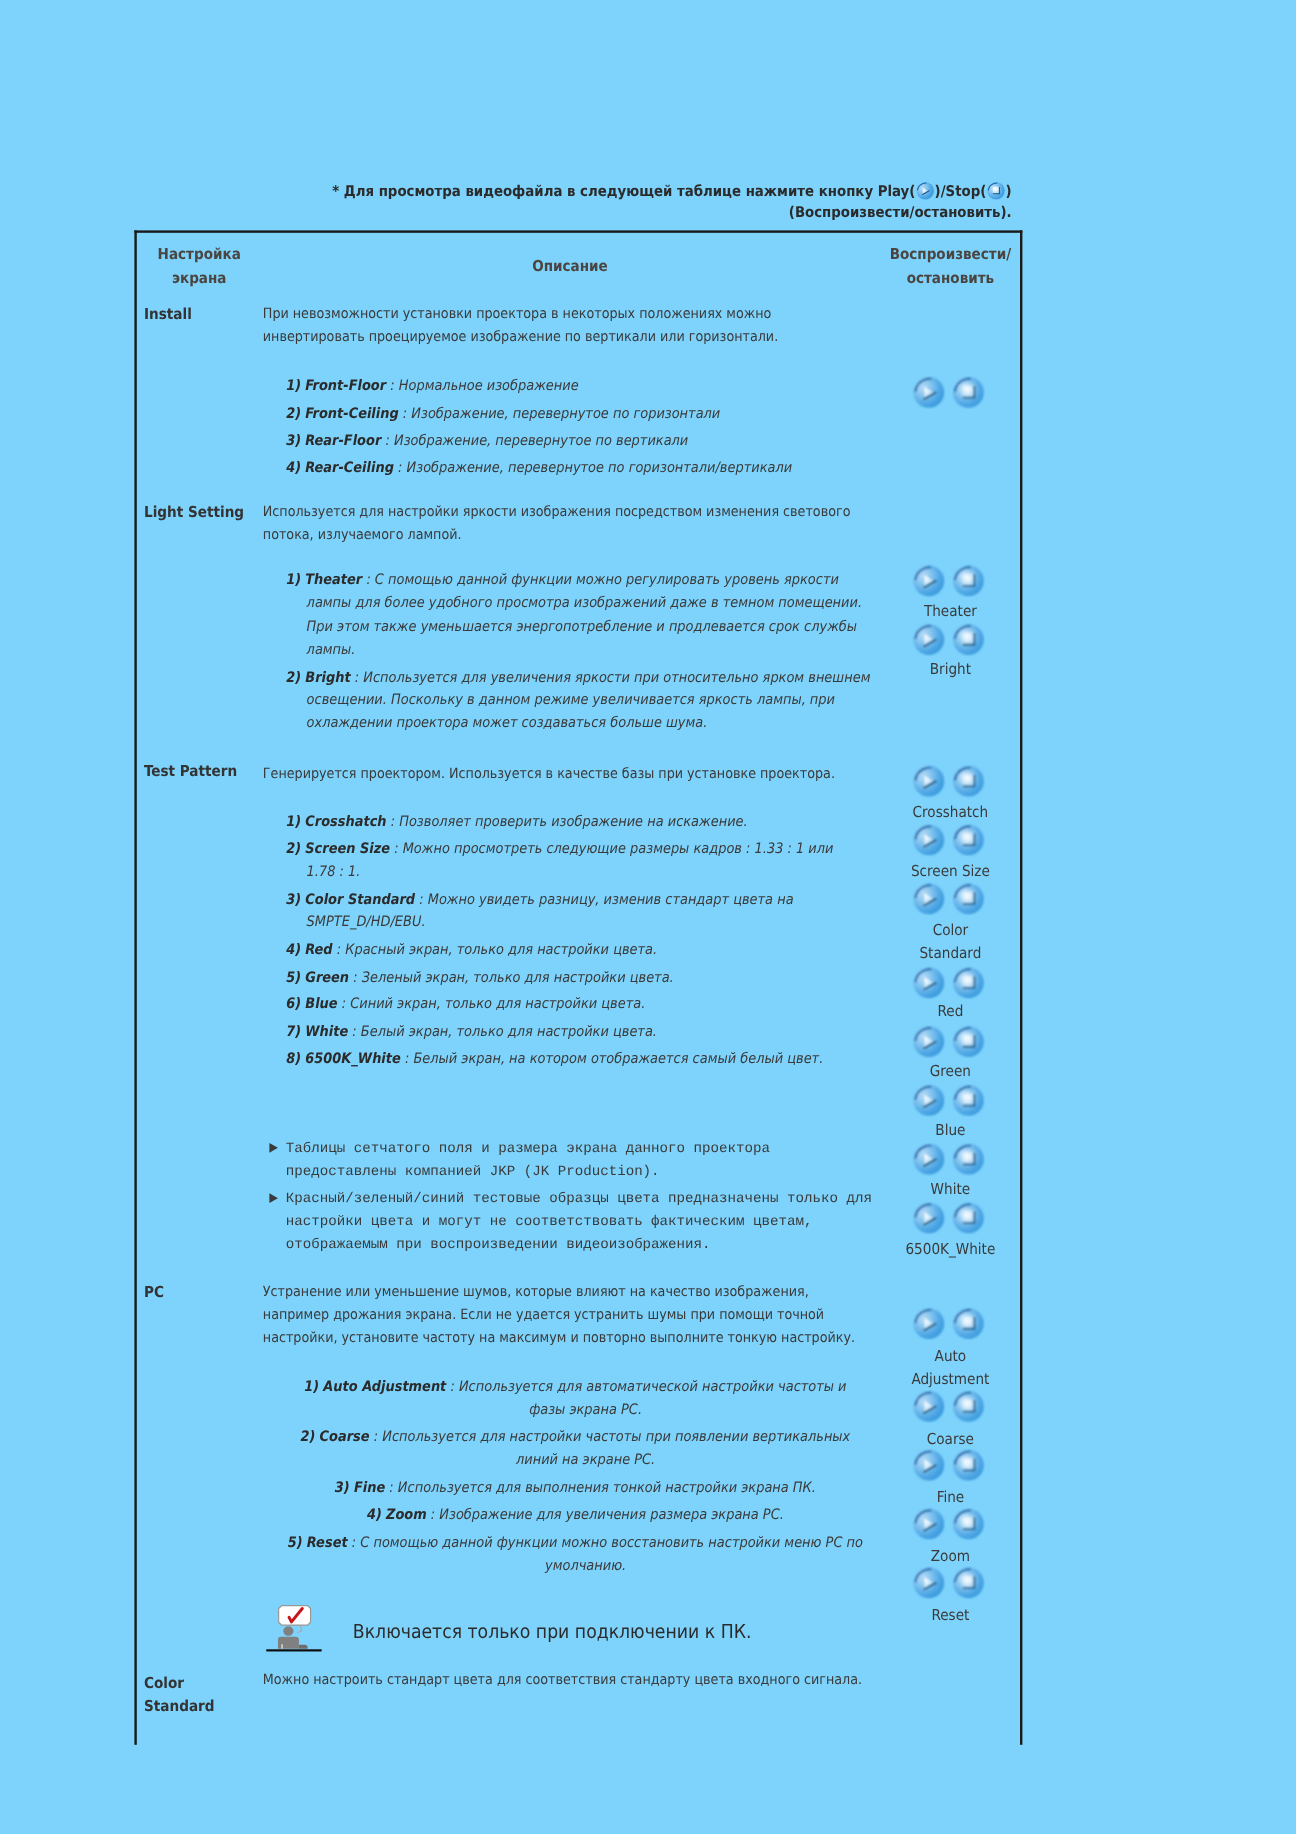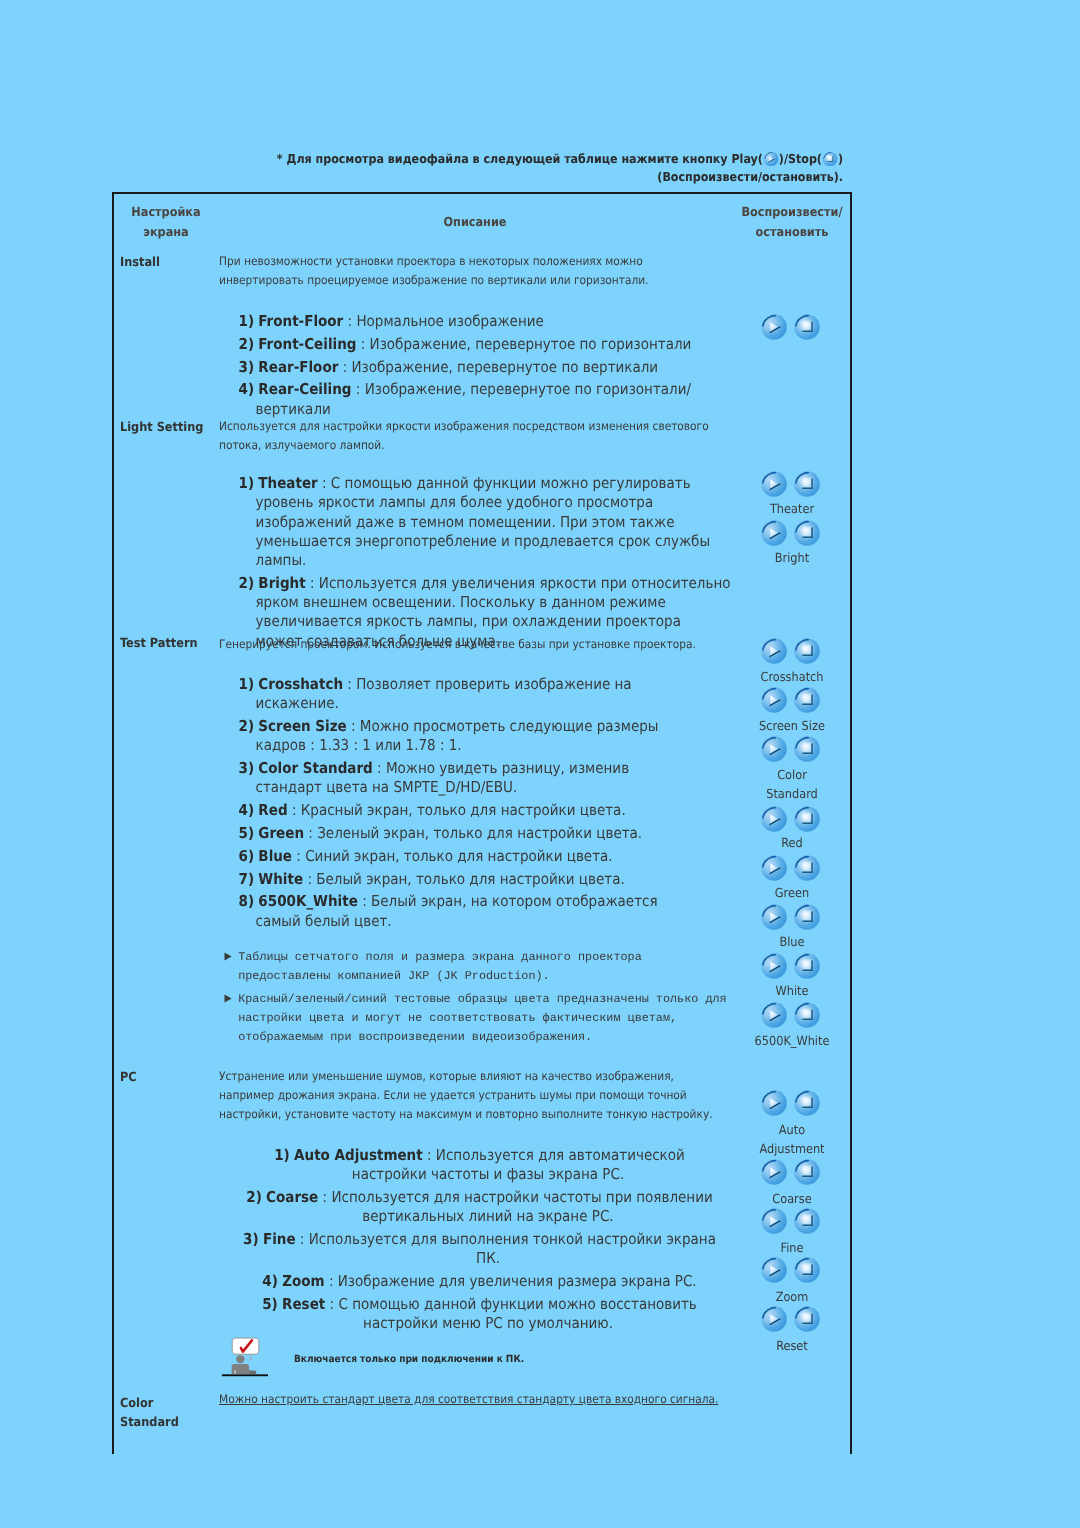--- a/index.html
+++ b/index.html
@@ -13,33 +13,33 @@
 .topnote .ln{display:block;}
 .ibtn{display:inline-block;vertical-align:middle;position:relative;top:-1px;line-height:0;}
 
 .tframe{position:absolute;left:112px;top:192px;width:740px;height:1262px;box-sizing:border-box;
   border-left:2px solid #1a1a1a;border-right:2px solid #1a1a1a;border-top:2px solid #1a1a1a;}
 
 .hdr{position:absolute;text-align:center;font-size:12.55px;font-weight:bold;color:#4b4541;line-height:19.7px;}
 
 .rlabel{position:absolute;font-size:12.6px;font-weight:bold;color:#333;line-height:19.4px;}
 .ptext{position:absolute;font-size:11.8px;color:#3a3a3a;line-height:19.0px;}
-.ilist{position:absolute;font-size:15px;color:#3a3a3a;line-height:19.25px;}
+.ilist{position:absolute;font-size:12px;color:#3a3a3a;line-height:19.25px;font-style:italic;}
 .ilist .it{text-indent:-17px;padding-left:17px;margin-bottom:3.55px;}
 .ilist .it:last-child{margin-bottom:0;}
 .ilist b{font-weight:bold;color:#2b2b2b;}
 .blist{position:absolute;font-size:11.8px;color:#3a3a3a;line-height:19.0px;}
 .blist .bi{padding-left:14.2px;margin-bottom:3.7px;position:relative;}
 .blist .bi .bmark{position:absolute;left:0;top:4px;line-height:0;}
 
 .bpair{position:absolute;display:flex;gap:5px;}
 .bcap{position:absolute;text-align:center;font-size:12.6px;color:#3a3a3a;line-height:19.0px;width:110px;left:737px;}
 .bcap.narrow{width:68px;left:758px;}
 
-.notetext{position:absolute;font-size:10px;font-weight:bold;color:#2b2b2b;line-height:19px;}
+.notetext{position:absolute;font-size:16px;font-weight:normal;color:#2b2b2b;line-height:19px;}
 </style>
 </head>
 <body>
 
 <div class="page">
 <div class="topnote">
 <span class="ln"><span>* Для просмотра видеофайла в следующей таблице нажмите кнопку Play(</span><span class="ibtn"><svg width="16" height="16" viewBox="0 0 28 28">
 <defs>
 <radialGradient id="pgia" cx="32%" cy="34%" r="80%">
 <stop offset="0%" stop-color="#b3daf6"></stop>
@@ -110,21 +110,21 @@
     </div>
 <div class="rlabel" style="left:120px;top:252px;width:110px;">Install</div>
 <div class="rlabel" style="left:120px;top:417px;width:110px;">Light Setting</div>
 <div class="rlabel" style="left:120px;top:633px;width:110px;">Test Pattern</div>
 <div class="rlabel" style="left:120px;top:1067px;width:110px;">PC</div>
 <div class="rlabel" style="left:120px;top:1393px;width:70px;">Color Standard</div>
 <div class="ptext" style="left:219px;top:417px;width:492px;">Используется для настройки яркости изображения посредством изменения светового потока, излучаемого лампой.</div>
 <div class="ptext" style="left:219px;top:252px;width:432px;">При невозможности установки проектора в некоторых положениях можно инвертировать проецируемое изображение по вертикали или горизонтали.</div>
 <div class="ptext" style="left:219px;top:1067px;width:505px;">Устранение или уменьшение шумов, которые влияют на качество изображения, например дрожания экрана. Если не удается устранить шумы при помощи точной настройки, установите частоту на максимум и повторно выполните тонкую настройку.</div>
 <div class="ptext" style="left:219px;top:635px;width:520px;">Генерируется проектором. Используется в качестве базы при установке проектора.</div>
-<div class="ptext" style="left:219px;top:1390px;width:520px;text-decoration:underline;">Можно настроить стандарт цвета для соответствия стандарту цвета входного сигнала.</div>
+<div class="ptext" style="left:219px;top:1390px;width:520px;">Можно настроить стандарт цвета для соответствия стандарту цвета входного сигнала.</div>
 <div class="ilist" style="left:238.5px;top:312px;width:480px;">
 <div class="it"><b>1)</b> <b>Front-Floor</b> <span>:</span> <span>Нормальное изображение</span></div>
 <div class="it"><b>2)</b> <b>Front-Ceiling</b> <span>:</span> <span>Изображение, перевернутое по горизонтали</span></div>
 <div class="it"><b>3)</b> <b>Rear-Floor</b> <span>:</span> <span>Изображение, перевернутое по вертикали</span></div>
 <div class="it"><b>4)</b> <b>Rear-Ceiling</b> <span>:</span> <span>Изображение, перевернутое по горизонтали/вертикали</span></div>
 </div>
 <div class="ilist" style="left:238.5px;top:474px;width:492px;">
 <div class="it"><b>1)</b> <b>Theater</b> <span>:</span> <span>С помощью данной функции можно регулировать уровень яркости лампы для более удобного просмотра изображений даже в темном помещении. При этом также уменьшается энергопотребление и продлевается срок службы лампы.</span></div>
 <div class="it"><b>2)</b> <b>Bright</b> <span>:</span> <span>Используется для увеличения яркости при относительно ярком внешнем освещении. Поскольку в данном режиме увеличивается яркость лампы, при охлаждении проектора может создаваться больше шума.</span></div>
 </div>

